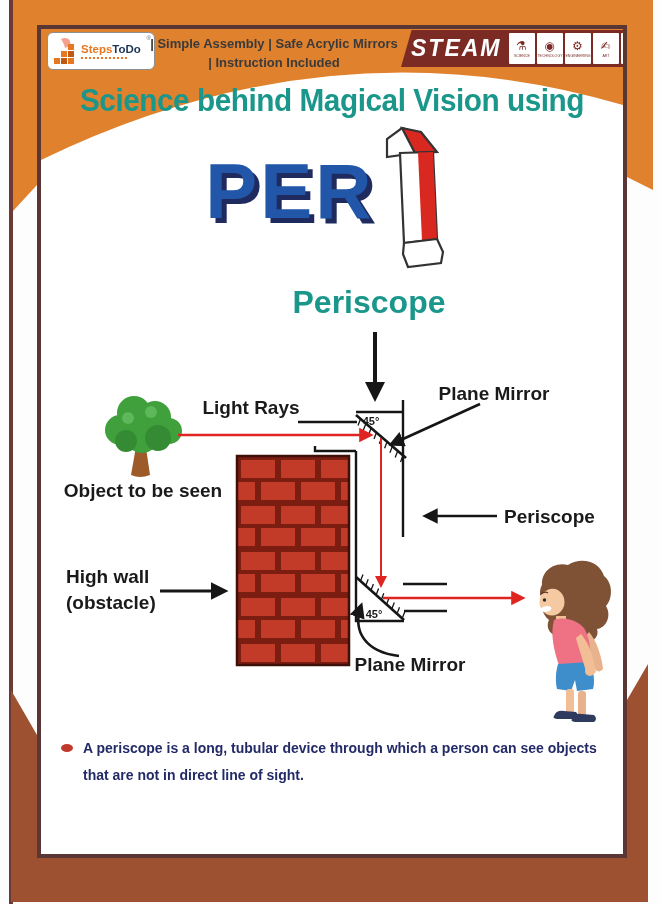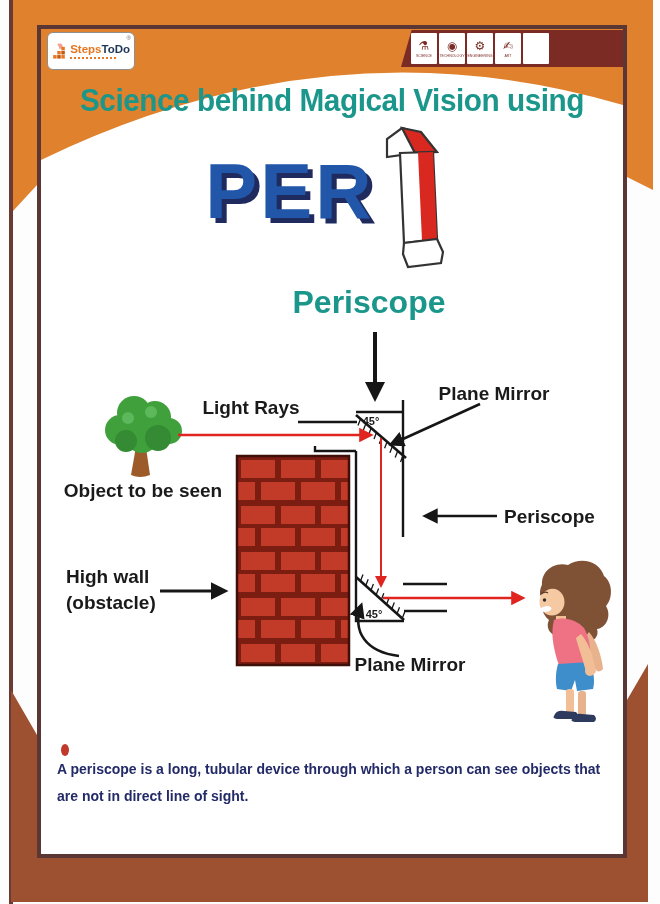--- a/index.html
+++ b/index.html
@@ -3,21 +3,21 @@
 <meta charset="utf-8">
 <style>
   html,body{margin:0;padding:0;background:#ffffff;}
   .poster{position:relative;width:660px;height:904px;background:#fdfdfd;overflow:hidden;
           font-family:"Liberation Sans","DejaVu Sans",sans-serif;}
   .frame-svg{position:absolute;left:0;top:0;z-index:0;}
   .card{position:absolute;left:37px;top:25px;width:590px;height:833px;box-sizing:border-box;
         border:4px solid #5A3634;background:#ffffff;z-index:1;overflow:hidden;}
   .band-top{position:absolute;left:0;top:0;width:582px;height:150px;}
   
-  .logo-box{position:absolute;left:6px;top:3px;width:88px;height:38px;background:#fff;
+  .logo-box{position:absolute;left:6px;top:3px;width:108px;height:38px;background:#fff;
             border:1.5px solid #8f8f8f;border-radius:6px;display:flex;align-items:center;
             padding:2px 4px;box-sizing:border-box;}
   .logo-texts{margin-left:3px;line-height:11px;}
   .brand{font-size:11.5px;font-weight:bold;}
   .brand .p1{color:#E87722;} .brand .p2{color:#1D3557;}
   .logo-sub{width:46px;border-bottom:2px dotted #E87722;margin-top:2px;}
   .reg{position:absolute;top:2px;right:3px;font-size:6px;color:#666;}
   .tagline{position:absolute;left:100px;top:5px;width:266px;text-align:center;
            font-size:13px;font-weight:bold;color:#3a3a3a;line-height:19px;}
   .steam{position:absolute;left:360px;top:1px;width:224px;height:37px;}
@@ -38,21 +38,21 @@
               text-shadow:5px 5px 0 #1F2A5E;line-height:145px;}
   .glyph{margin:0 4px;transform:translateY(4px);}
   .heading{position:absolute;left:0;top:255px;width:100%;padding-left:74px;box-sizing:border-box;
            text-align:center;color:#1B968B;font-size:32px;font-weight:bold;}
   .diagram{position:absolute;left:0;top:291px;width:582px;height:430px;}
   .diagram text{font-family:"Liberation Sans","DejaVu Sans",sans-serif;font-weight:bold;fill:#1a1a1a;}
   .lbl{font-size:19px;}
   .ang{font-size:11px;}
   
   .bullets{position:absolute;left:16px;top:706px;width:552px;}
-  .bullet{display:flex;margin-bottom:6px;flex-direction:column;}
+  .bullet{display:flex;margin-bottom:6px;}
   .bullet .dot{flex:0 0 12px;height:8px;width:8px;border-radius:50%;background:#C0392B;
                margin:9px 10px 0 4px;}
   .bullet .txt{color:#232A68;font-size:14px;font-weight:bold;line-height:27px;}
 </style>
 </head>
 <body>
 
 <div class="poster">
 
   <svg class="frame-svg" width="660" height="904" viewBox="0 0 660 904">
@@ -79,24 +79,29 @@
         <rect x="16" y="15" width="6" height="6" fill="#C05A10"></rect>
         <rect x="16" y="8" width="6" height="6" fill="#E87722"></rect>
       </svg>
       <div class="logo-texts">
         <div class="brand"><span class="p1">Steps</span><span class="p2">ToDo</span></div>
         <div class="logo-sub"></div>
       </div>
       <span class="reg">®</span>
     </div>
 
+    <div class="tagline">
+      <div>| Simple Assembly | Safe Acrylic Mirrors</div>
+      <div>| Instruction Included</div>
+    </div>
 
     <div class="steam">
       <div class="steam-bg"></div>
       <div class="steam-row">
+        <span class="steam-title">STEAM</span>
         <span class="steam-cat">
           <span class="g">⚗</span>
           <span class="l">SCIENCE</span>
         </span>
         <span class="steam-cat">
           <span class="g">◉</span>
           <span class="l">TECHNOLOGY</span>
         </span>
         <span class="steam-cat">
           <span class="g">⚙</span>

